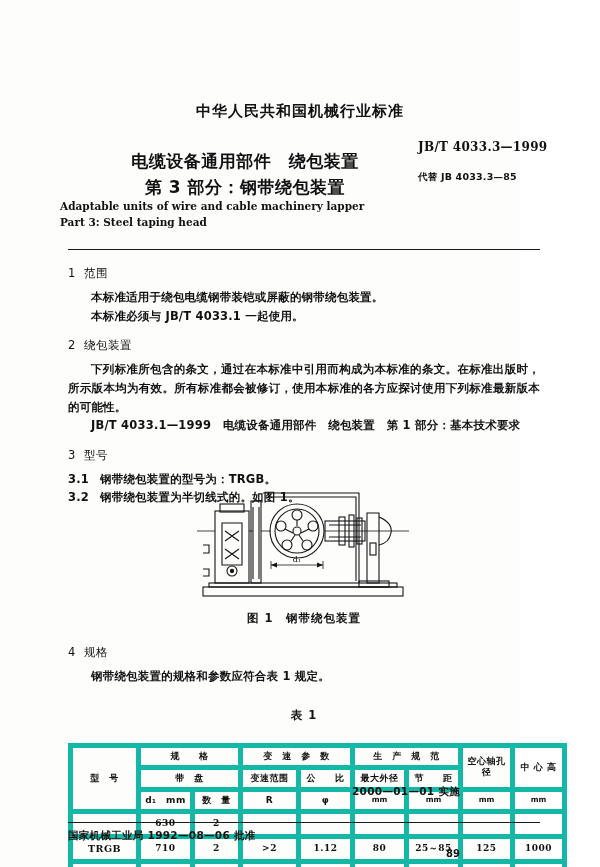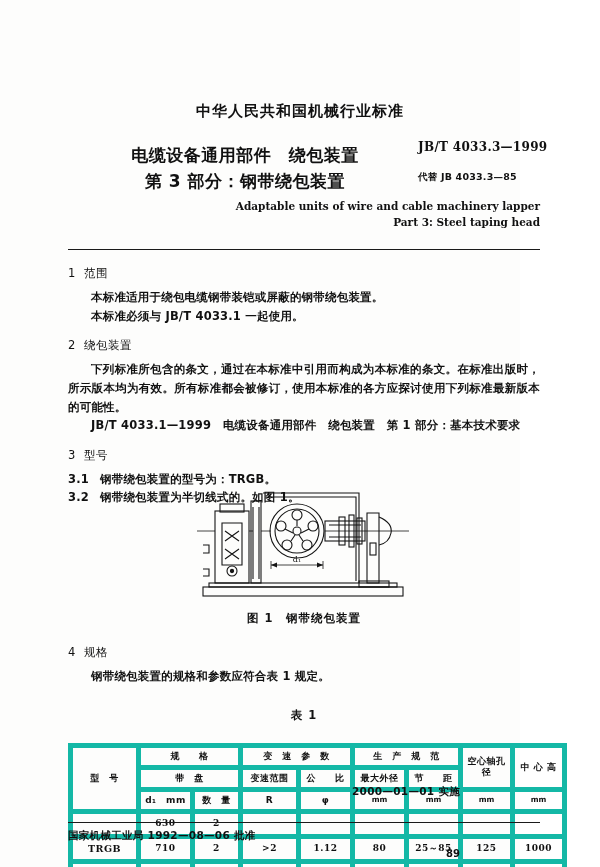--- a/index.html
+++ b/index.html
@@ -28,36 +28,36 @@
     position: absolute;
     left: 0; top: 102px;
     width: 600px;
     text-align: center;
     font-size: 15px;
     font-weight: bold;
     letter-spacing: 1px;
   }
   .title-block {
     position: absolute;
-    left: 95px; top: 142px;
+    left: 95px; top: 148px;
     width: 300px;
     text-align: center;
   }
   .title-line {
     font-size: 17px;
     font-weight: bold;
     letter-spacing: 0.5px;
     line-height: 1.55;
     white-space: pre;
   }
   .en-block {
     position: absolute;
     left: 60px; top: 198px;
     width: 480px;
-    text-align: right;
+    text-align: left;
   }
   .en-line {
     font-family: "DejaVu Serif", "Liberation Serif", serif;
     font-size: 10.5px;
     font-weight: bold;
     line-height: 1.55;
   }
   .code-block {
     position: absolute;
     left: 418px; top: 140px;

